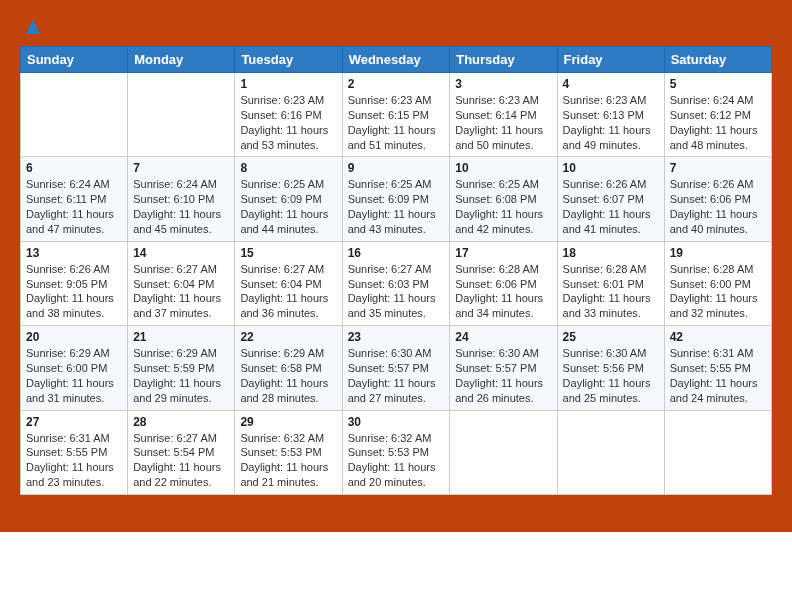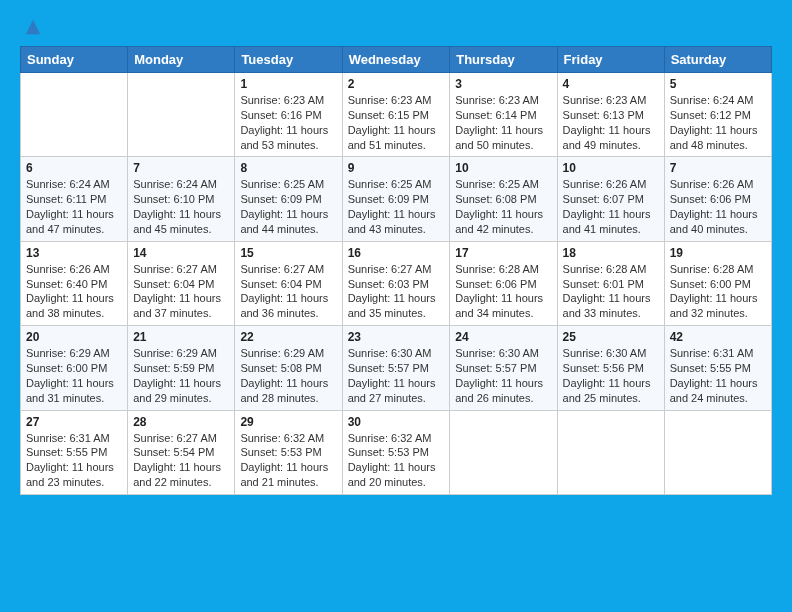--- a/index.html
+++ b/index.html
@@ -5,22 +5,22 @@
     * { box-sizing: border-box; margin: 0; padding: 0; }
     body {
       font-family: Arial, Helvetica, sans-serif;
       background: #fff;
       width: 792px;
       height: 612px;
       overflow: hidden;
     }
     .page {
       width: 792px;
-      height: 612px;
-      background: #0ea5e9;
+      height: 532px;
+      background: #c2410c;
       padding: 18px 20px 10px 20px;
     }
     .header {
       display: flex;
       justify-content: space-between;
       align-items: flex-start;
       margin-bottom: 10px;
     }
     .logo {
       display: flex;
@@ -211,21 +211,21 @@
             <span class="day-number">7</span>
             <div class="day-info">Sunrise: 6:26 AM
 Sunset: 6:06 PM
 Daylight: 11 hours and 40 minutes.</div>
           </td>
         </tr>
         <tr>
           <td>
             <span class="day-number">13</span>
             <div class="day-info">Sunrise: 6:26 AM
-Sunset: 6:40 PM
+Sunset: 9:05 PM
 Daylight: 11 hours and 38 minutes.</div>
           </td>
           <td>
             <span class="day-number">14</span>
             <div class="day-info">Sunrise: 6:27 AM
 Sunset: 6:04 PM
 Daylight: 11 hours and 37 minutes.</div>
           </td>
           <td>
             <span class="day-number">15</span>
@@ -267,21 +267,21 @@
           </td>
           <td>
             <span class="day-number">21</span>
             <div class="day-info">Sunrise: 6:29 AM
 Sunset: 5:59 PM
 Daylight: 11 hours and 29 minutes.</div>
           </td>
           <td>
             <span class="day-number">22</span>
             <div class="day-info">Sunrise: 6:29 AM
-Sunset: 5:08 PM
+Sunset: 6:58 PM
 Daylight: 11 hours and 28 minutes.</div>
           </td>
           <td>
             <span class="day-number">23</span>
             <div class="day-info">Sunrise: 6:30 AM
 Sunset: 5:57 PM
 Daylight: 11 hours and 27 minutes.</div>
           </td>
           <td>
             <span class="day-number">24</span>

